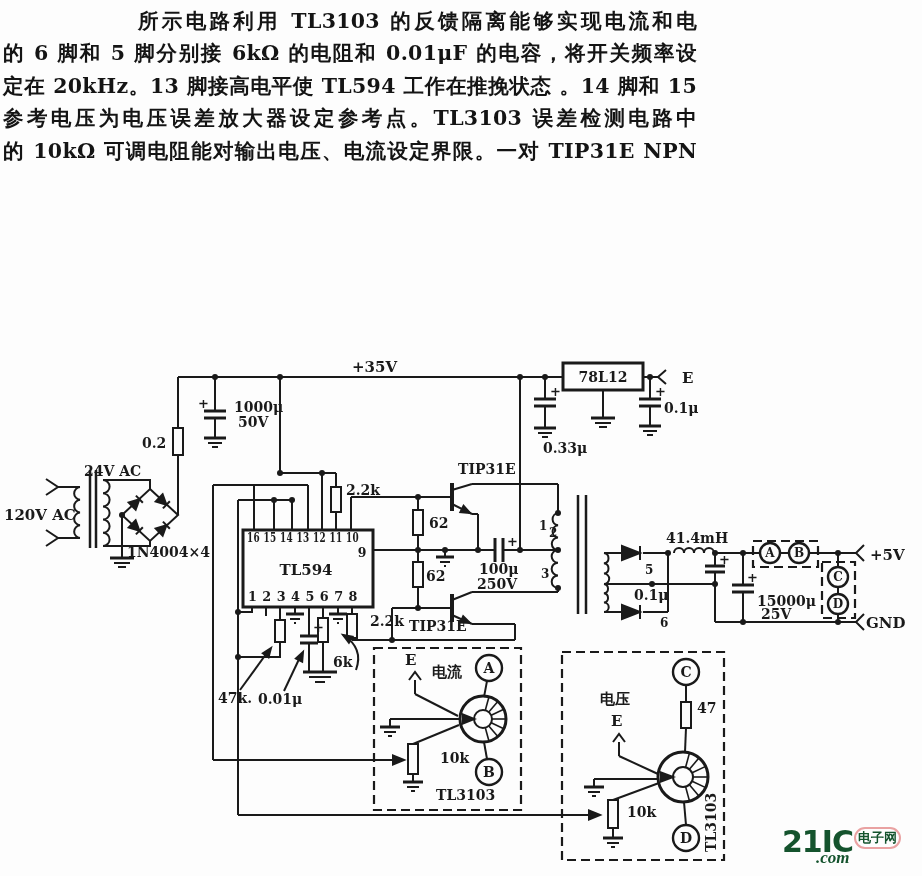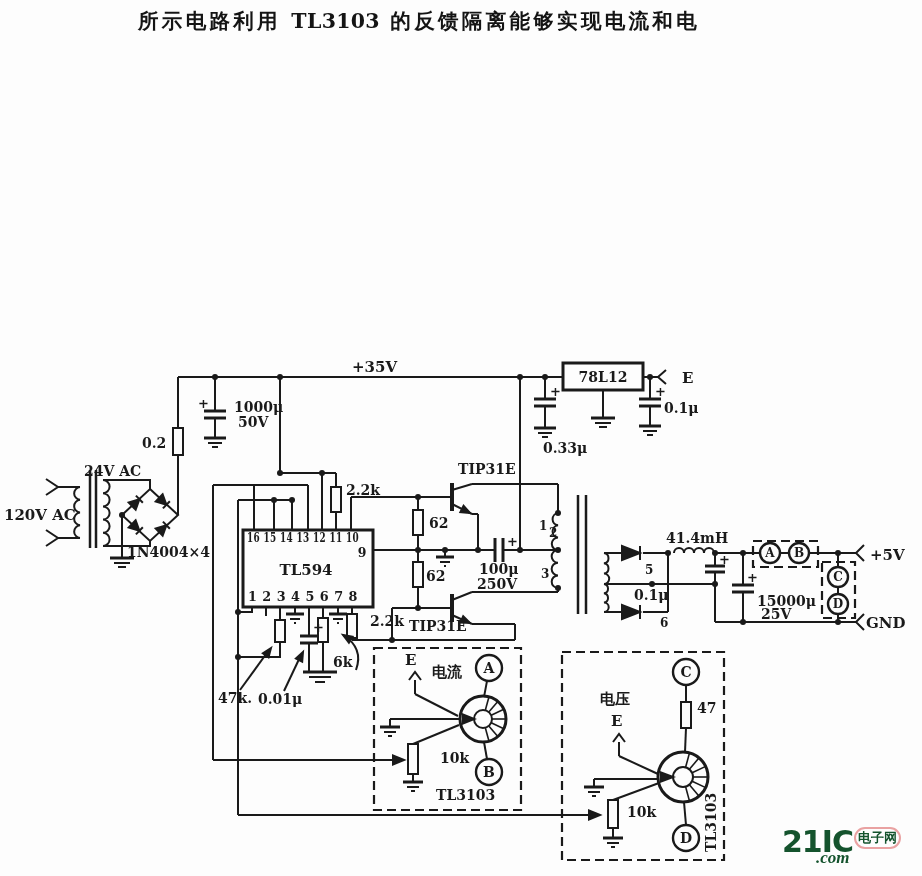--- a/index.html
+++ b/index.html
@@ -32,20 +32,24 @@
   #wm .badge{position:absolute;left:72px;top:5px;border:2px solid #e9a2a2;border-radius:11px;
              padding:0 2px;font-size:13px;font-weight:bold;white-space:nowrap;}
 </style>
 </head>
 <body>
 
 <div id="page">
 
   <div id="para">
     <div class="ln first">所示电路利用 TL3103 的反馈隔离能够实现电流和电</div>
+    <div class="ln">的 6 脚和 5 脚分别接 6kΩ 的电阻和 0.01μF 的电容，将开关频率设</div>
+    <div class="ln">定在 20kHz。13 脚接高电平使 TL594 工作在推挽状态 。14 脚和 15</div>
+    <div class="ln">参考电压为电压误差放大器设定参考点。TL3103 误差检测电路中</div>
+    <div class="ln">的 10kΩ 可调电阻能对输出电压、电流设定界限。一对 TIP31E NPN</div>
   </div>
 
   <svg width="922" height="876" viewBox="0 0 922 876">
     <g stroke="#1a1a1a" stroke-width="2" fill="none">
 
       <line x1="178" y1="377" x2="563" y2="377"></line>
 
       <line x1="178" y1="377" x2="178" y2="428"></line>
       <rect x="173" y="428" width="10" height="27" fill="#fdfdfd"></rect>
       <line x1="178" y1="455" x2="178" y2="515"></line>

